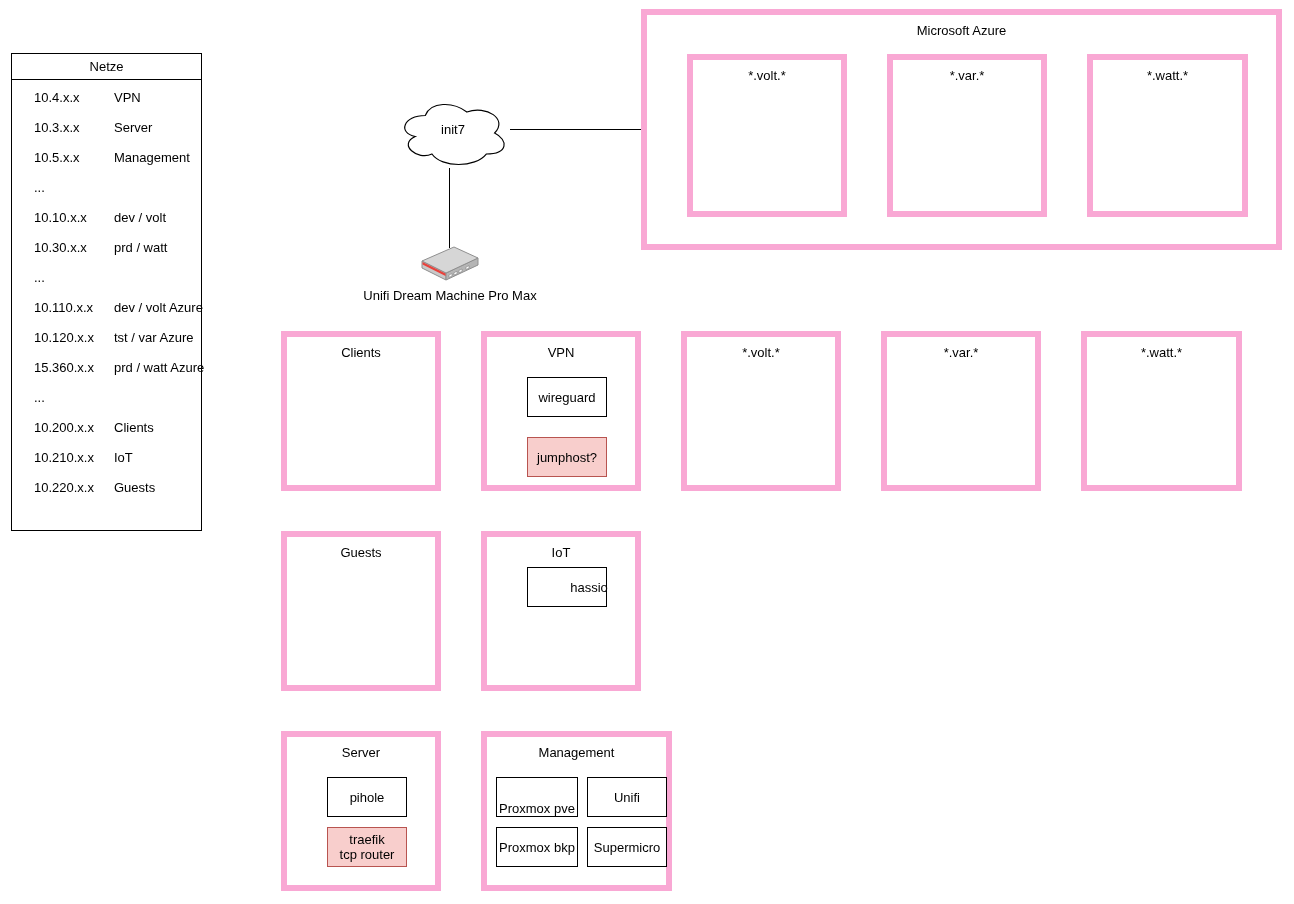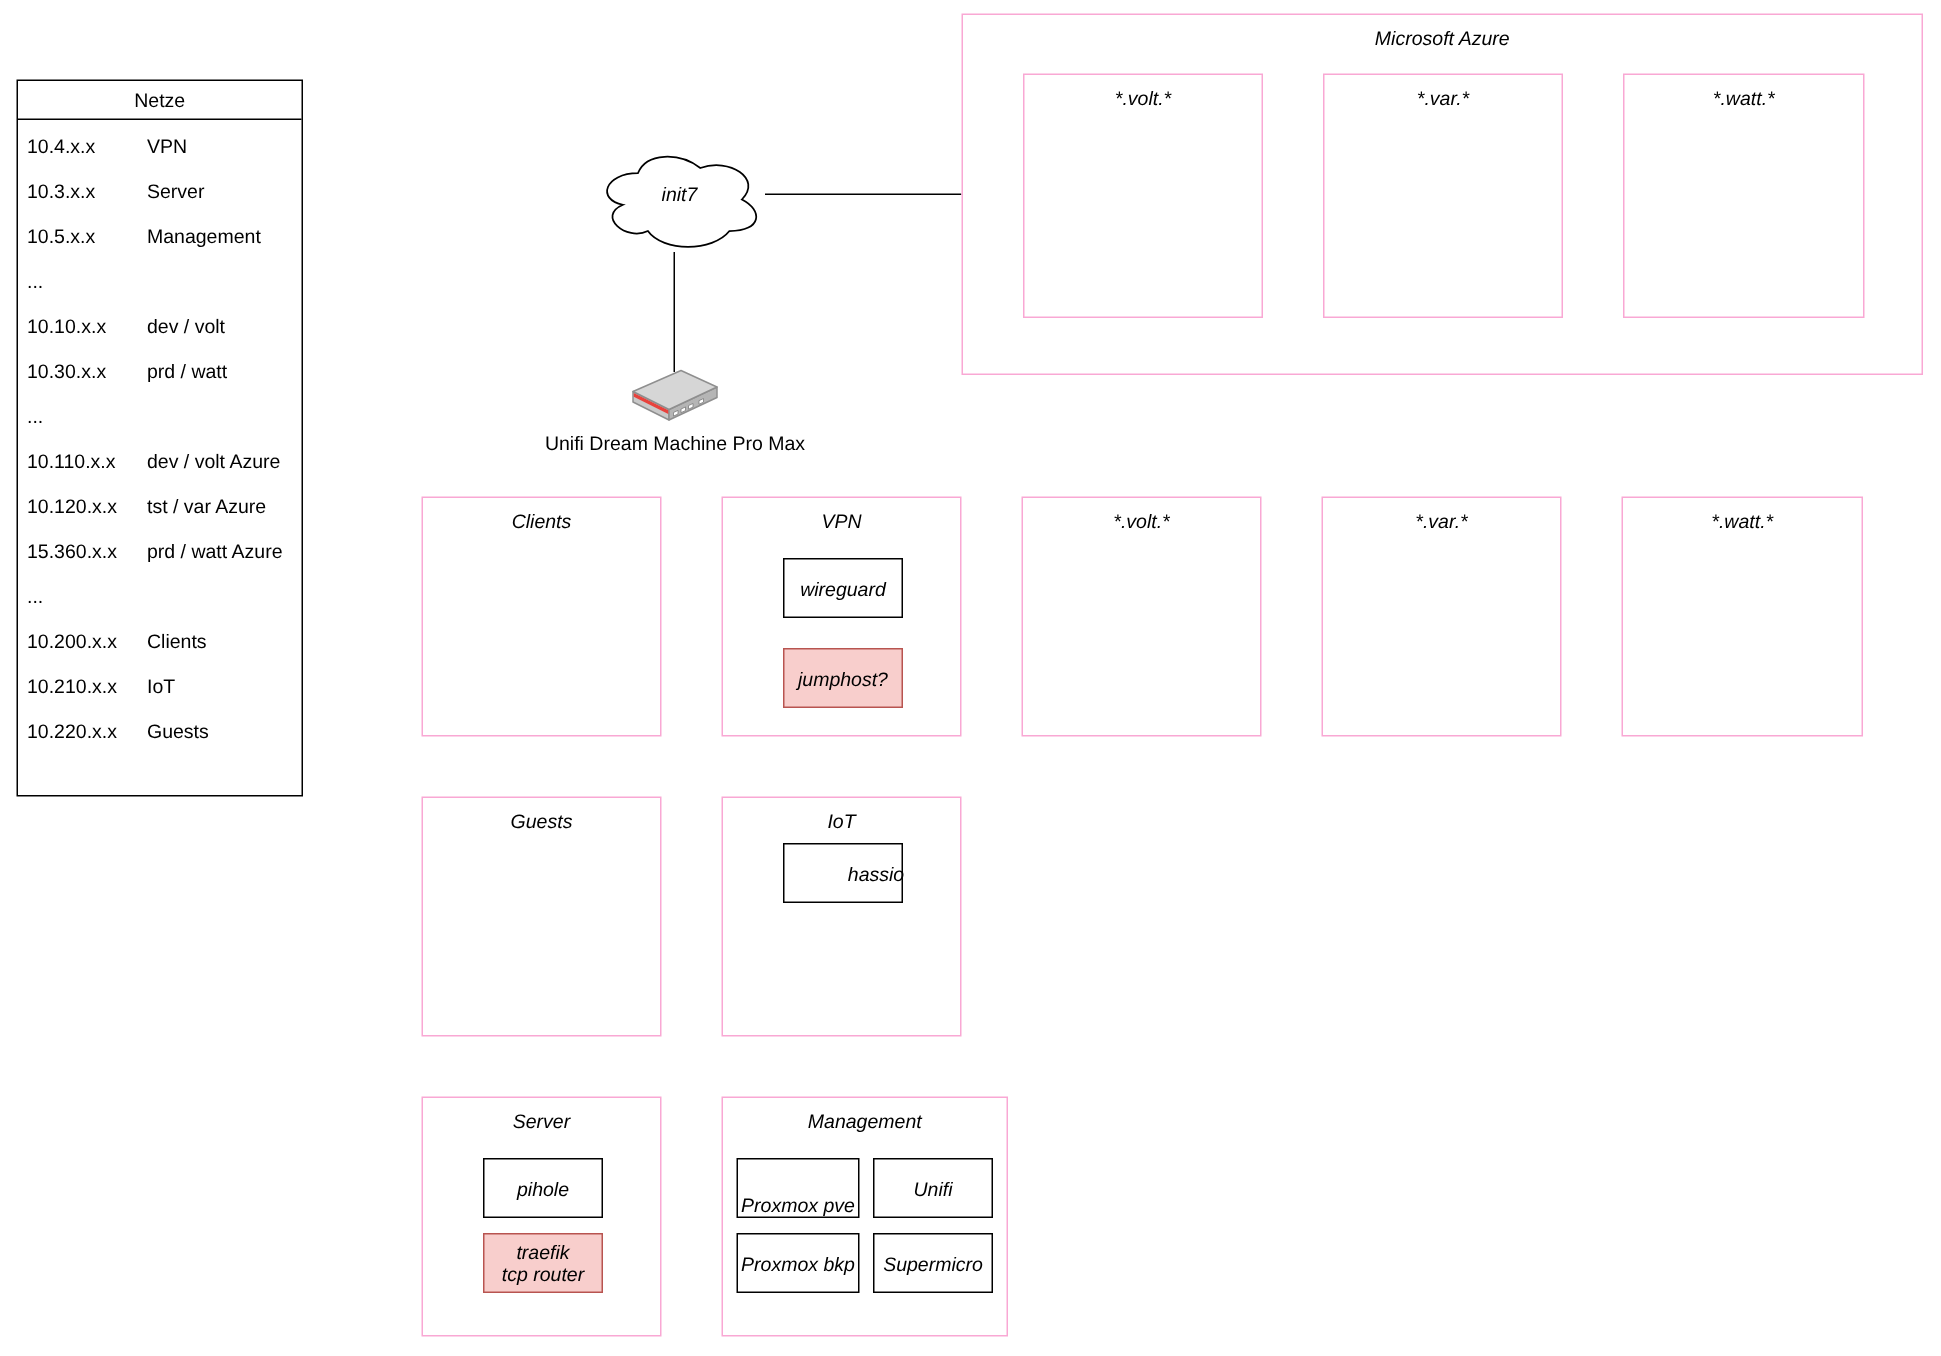--- a/index.html
+++ b/index.html
@@ -5,49 +5,49 @@
   * { margin: 0; padding: 0; box-sizing: border-box; }
   html, body {
     width: 1294px; height: 904px;
     background: #ffffff;
     font-family: "Liberation Sans", sans-serif;
     color: #000;
   }
   .canvas { position: relative; width: 1294px; height: 904px; font-size: 13px; overflow: hidden; }
 
   
-  .box { position: absolute; border: 1px solid #f9a8d4; background: #fff; font-style: italic; }
+  .box { position: absolute; border: 6px solid #f9a8d4; background: #fff; }
   .net-title { position: absolute; top: 0; left: 0; right: 0; padding-top: 8px; text-align: center; white-space: nowrap; }
 
   
   .node {
     position: absolute; border: 1px solid #000; background: #fff;
     display: flex; align-items: center; justify-content: center;
     text-align: center; line-height: 15px; white-space: nowrap;
   }
   .node.highlight {
     background: var(--highlight-fill, #f8cecc);
     border-color: var(--highlight-border, #b85450);
   }
 
   
   .hline { position: absolute; height: 1px; background: #000; }
   .vline { position: absolute; width: 1px; background: #000; }
 
   
   .netze-table { position: absolute; left: 11px; top: 53px; width: 191px; height: 478px; border: 1px solid #000; background: #fff; }
   .netze-header { height: 26px; line-height: 26px; text-align: center; border-bottom: 1px solid #000; }
-  .netze-rows { padding-top: 2px; }
+  .netze-rows { padding-top: 2px; margin-left: 16px; }
   .netze-row { height: 30px; display: grid; grid-template-columns: 80px auto; align-items: center; padding-left: 6px; }
   .netze-row span { white-space: nowrap; }
 
   
   .cloud { position: absolute; left: 396px; top: 97px; width: 114px; height: 72px; }
   .cloud svg { position: absolute; left: 0; top: 0; overflow: visible; }
-  .cloud-label { position: absolute; left: 0; top: 0; right: 0; bottom: 0; display: flex; align-items: center; justify-content: center; padding-bottom: 8px; font-style: italic; }
+  .cloud-label { position: absolute; left: 0; top: 0; right: 0; bottom: 0; display: flex; align-items: center; justify-content: center; padding-bottom: 8px; }
 
   
   .router { position: absolute; left: 420px; top: 246px; width: 60px; height: 37px; }
   .router-label { position: absolute; left: 330px; top: 288px; width: 240px; text-align: center; white-space: nowrap; }
 </style>
 </head>
 <body>
 
 <div class="canvas">
 

